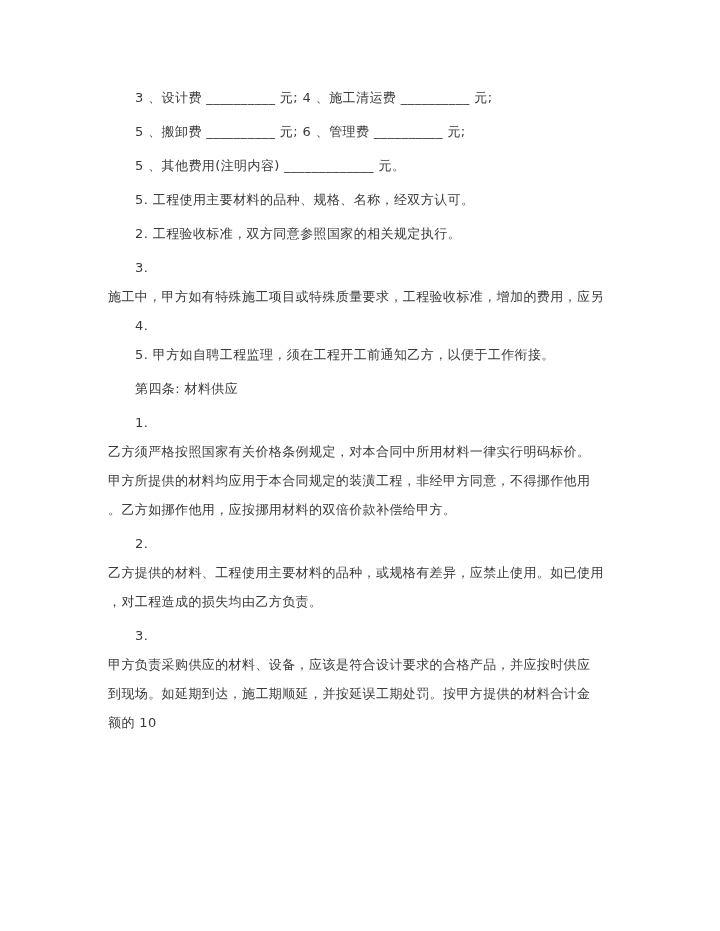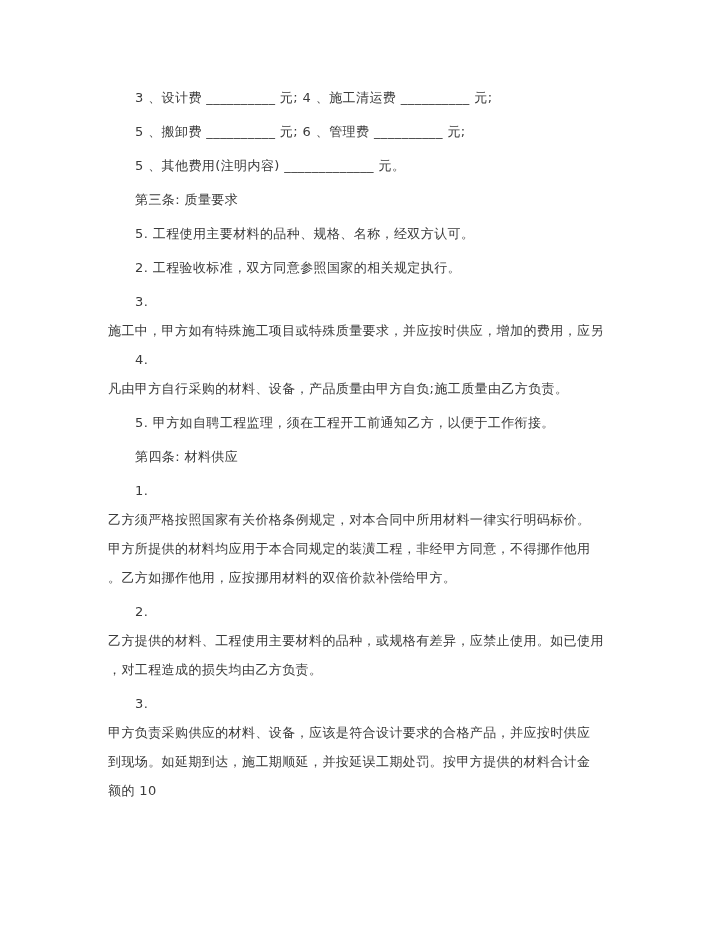--- a/index.html
+++ b/index.html
@@ -34,27 +34,25 @@
     margin-bottom: 5px;
   }
 </style>
 </head>
 <body>
 
 <div class="page">
   <div class="line indent sp">3 、设计费 __________ 元; 4 、施工清运费 __________ 元;</div>
   <div class="line indent sp">5 、搬卸费 __________ 元; 6 、管理费 __________ 元;</div>
   <div class="line indent sp">5 、其他费用(注明内容) _____________ 元。</div>
-  <div class="line indent sp">第三条: 质量要求</div>
   <div class="line indent sp">5. 工程使用主要材料的品种、规格、名称，经双方认可。</div>
   <div class="line indent sp">2. 工程验收标准，双方同意参照国家的相关规定执行。</div>
   <div class="line indent">3.</div>
-  <div class="line">施工中，甲方如有特殊施工项目或特殊质量要求，并应按时供应，增加的费用，应另</div>
+  <div class="line">施工中，甲方如有特殊施工项目或特殊质量要求，工程验收标准，增加的费用，应另</div>
   <div class="line indent">4.</div>
-  <div class="line sp">凡由甲方自行采购的材料、设备，产品质量由甲方自负;施工质量由乙方负责。</div>
   <div class="line indent sp">5. 甲方如自聘工程监理，须在工程开工前通知乙方，以便于工作衔接。</div>
   <div class="line indent sp">第四条: 材料供应</div>
   <div class="line indent">1.</div>
   <div class="line">乙方须严格按照国家有关价格条例规定，对本合同中所用材料一律实行明码标价。</div>
   <div class="line">甲方所提供的材料均应用于本合同规定的装潢工程，非经甲方同意，不得挪作他用</div>
   <div class="line sp">。乙方如挪作他用，应按挪用材料的双倍价款补偿给甲方。</div>
   <div class="line indent">2.</div>
   <div class="line">乙方提供的材料、工程使用主要材料的品种，或规格有差异，应禁止使用。如已使用</div>
   <div class="line sp">，对工程造成的损失均由乙方负责。</div>
   <div class="line indent">3.</div>

